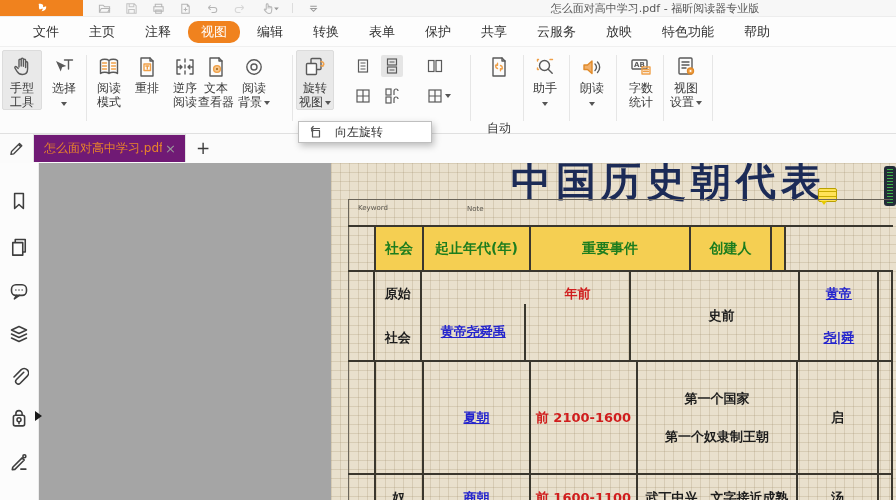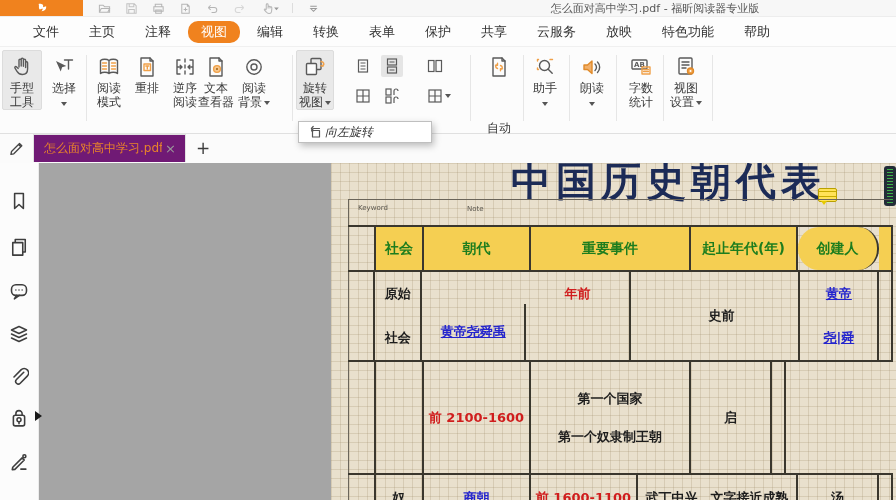--- a/index.html
+++ b/index.html
@@ -28,21 +28,21 @@
   .tlabel{font-size:12px;line-height:14px;color:#3a3a3a;text-align:center;white-space:nowrap;}
   .caret{display:inline-block;width:0;height:0;border-left:3.5px solid transparent;border-right:3.5px solid transparent;border-top:4px solid #555;vertical-align:middle;margin-left:2px;}
   .caret.below{margin:2px 0 0 0;}
   .tsep{position:absolute;top:8px;width:1px;height:66px;background:#e6e6e6;}
   .gridbtn{position:absolute;width:22px;height:22px;display:flex;align-items:center;justify-content:center;border-radius:2px;}
   .gridbtn.sel{background:#e5e5e5;}
   .gridbtn svg{stroke:#5a5a5a;fill:none;stroke-width:1.2;}
 
   
   .dropdown{position:absolute;left:298px;top:121px;width:132px;background:#fff;border:1px solid #bfbfbf;box-shadow:2px 3px 7px rgba(0,0,0,.25);z-index:50;}
-  .dd-item{height:20px;display:flex;align-items:center;gap:3px;padding-left:9px;font-size:12px;color:#333;cursor:default;font-style:italic;}
+  .dd-item{height:20px;display:flex;align-items:center;gap:13px;padding-left:9px;font-size:12px;color:#333;cursor:default;}
   .dd-item svg{stroke:#555;fill:none;stroke-width:1.2;stroke-linecap:round;stroke-linejoin:round;}
 
   
   .tabbar{position:relative;height:29px;background:#fbfbfb;}
   .pencil{position:absolute;left:8px;top:5px;}
   .pencil svg{stroke:#444;fill:none;stroke-width:1.3;stroke-linecap:round;stroke-linejoin:round;}
   .tab{position:absolute;left:33px;top:0;width:153px;height:28px;background:#701a75;border:1px solid #e2e2e2;border-bottom:none;box-sizing:border-box;display:flex;align-items:center;padding:0 6px 0 10px;}
   .tab-label{font-size:12px;color:#e8832a;white-space:nowrap;overflow:hidden;flex:1;}
   .tab-close{font-size:13px;color:#9a9a9a;padding:0 3px;line-height:1;}
   .tab-add{position:absolute;left:196px;top:3px;font-size:17px;color:#3c3c3c;line-height:22px;}
@@ -445,24 +445,23 @@
 
         <div class="hline"></div>
         <div class="vmargin"></div>
         <span class="kw">Keyword</span>
         <span class="nt">Note</span>
 
         <div class="htable">
           <div class="trow thead" style="height:45px;">
             <div class="tcell stub" style="width:28px;"></div>
             <div class="tcell" style="width:48px;">社会</div>
-            <div class="tcell" style="width:107px;">朝代</div>
+            <div class="tcell" style="width:107px;">起止年代(年)</div>
             <div class="tcell" style="width:160px;">重要事件</div>
-            <div class="tcell" style="width:107px;">起止年代(年)</div>
-            <div class="tcell" style="width:81px;border-radius:21px;">创建人</div>
+            <div class="tcell" style="width:81px;">创建人</div>
             <div class="tcell last" style="width:14px;"></div>
           </div>
 
           <div class="trow" style="height:90px;">
             <div class="tcell stub" style="width:28px;"></div>
             <div class="tcell spread" style="width:48px;">
               <span>原始</span>
               <span>社会</span>
             </div>
             <div class="tcell" style="width:107px;margin-top:32px;">
@@ -478,20 +477,23 @@
               <span class="blue">黄帝</span>
               <span class="blue">尧|舜</span>
             </div>
             <div class="tcell last" style="width:14px;"></div>
           </div>
 
           <div class="trow" style="height:113px;">
             <div class="tcell stub" style="width:28px;"></div>
             <div class="tcell" style="width:48px;"></div>
             <div class="tcell" style="width:107px;">
+              <span class="blue">夏朝</span>
+            </div>
+            <div class="tcell" style="width:107px;">
               <span class="red">前 2100-1600</span>
             </div>
             <div class="tcell gap18" style="width:160px;">
               <span>第一个国家</span>
               <span>第一个奴隶制王朝</span>
             </div>
             <div class="tcell" style="width:81px;">
               <span>启</span>
             </div>
             <div class="tcell last" style="width:14px;"></div>

